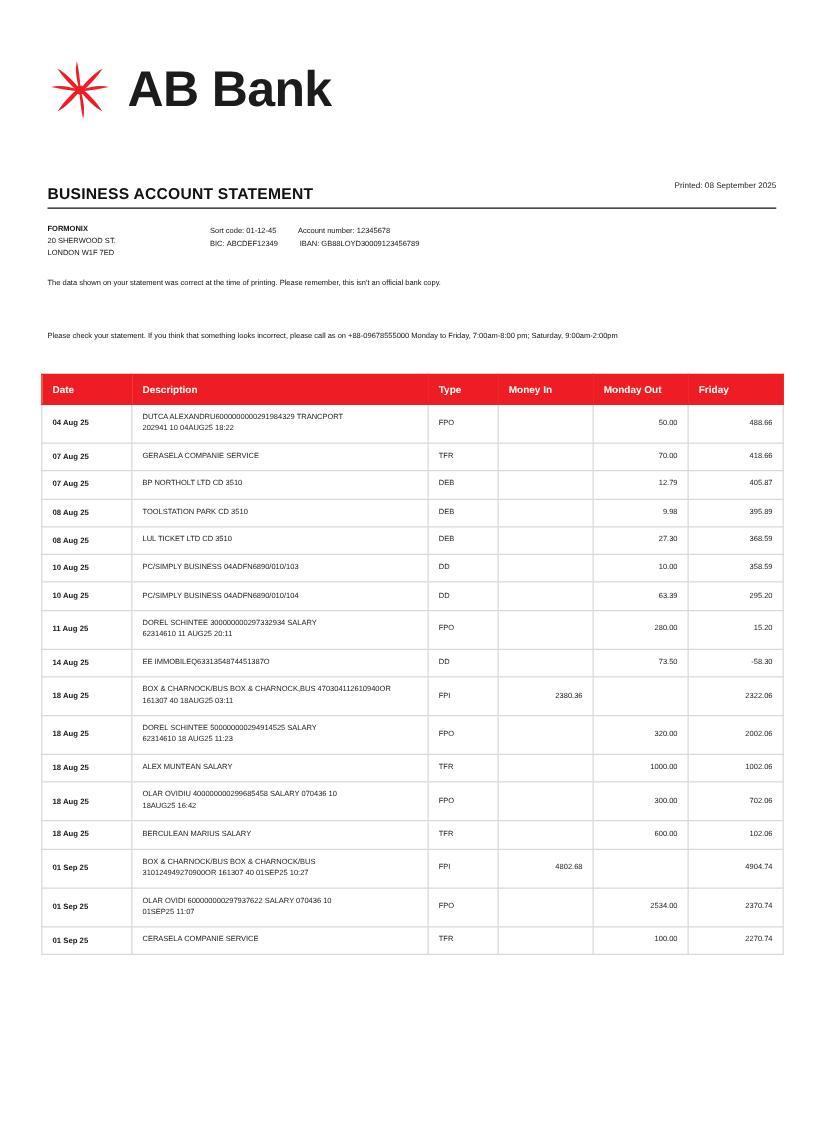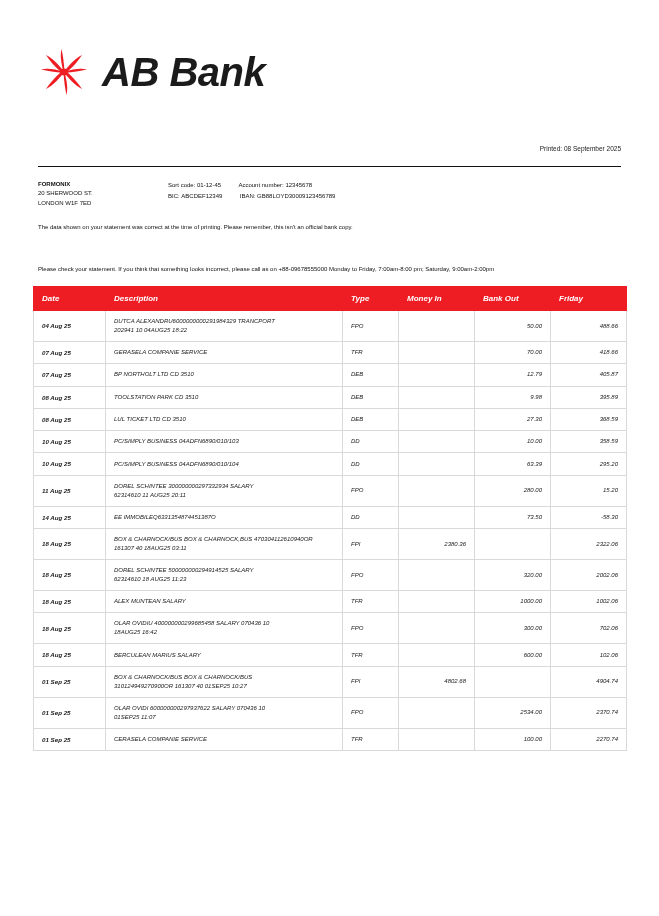--- a/index.html
+++ b/index.html
@@ -21,21 +21,20 @@
     background: #ffffff;
   }
   
   .logo-row {
     position: absolute;
     left: 38px;
     top: 46px;
     display: flex;
     align-items: center;
     gap: 12px;
-    font-style: italic;
   }
   .logo-mark {
     width: 52px;
     height: 52px;
     position: relative;
     flex: 0 0 auto;
   }
   .logo-mark svg { display: block; }
   .logo-text {
     font-size: 40px;
@@ -106,25 +105,24 @@
     position: absolute;
     left: 38px;
     top: 266px;
     font-size: 6px;
     color: #111;
   }
   
   .tbl {
     position: absolute;
     left: 33px;
-    top: 286px;
+    top: 299px;
     width: 593px;
     border-collapse: collapse;
     table-layout: fixed;
-    font-style: italic;
   }
   .tbl col.c-date { width: 72px; }
   .tbl col.c-desc { width: 237px; }
   .tbl col.c-type { width: 56px; }
   .tbl col.c-in   { width: 76px; }
   .tbl col.c-out  { width: 76px; }
   .tbl col.c-bal  { width: 76px; }
 
   .tbl thead th {
     background: #ee1d24;
@@ -187,20 +185,21 @@
           <path d="M26.6 26 C35 23 42.5 22 49 23.5 c-6.5 1.5-14 2.5-22.4 3.5 z"></path>
           <path d="M25.5 25.6 C23 17 22 9.5 23.5 3 c1.5 6.5 2.5 14 2.9 22.4 z"></path>
           <path d="M26.5 26.4 C29 35 30 42.5 28.5 49 c-1.5-6.5-2.5-14-2.9-22.4 z"></path>
           <circle cx="26" cy="26" r="3.6"></circle>
         </g>
       </svg>
     </span>
     <span class="logo-text">AB Bank</span>
   </div>
 
+  <div class="title">BUSINESS ACCOUNT STATEMENT</div>
   <div class="printed">Printed: 08 September 2025</div>
   <div class="title-rule"></div>
 
   <div class="addr">
     <div class="nm">FORMONIX</div>
     <div class="ln">20 SHERWOOD ST.</div>
     <div class="ln">LONDON W1F 7ED</div>
   </div>
 
   <div class="sortblock">
@@ -231,21 +230,21 @@
       <col class="c-in">
         <col class="c-out">
         <col class="c-bal">
     </colgroup>
     <thead>
       <tr>
         <th>Date</th>
         <th>Description</th>
         <th class="ctr">Type</th>
         <th class="num">Money In</th>
-        <th class="num">Bank Out</th>
+        <th class="num">Monday Out</th>
         <th class="num">Friday</th>
       </tr>
     </thead>
     <tbody id="tbody">
         <tr>
           <td class="date">04 Aug 25</td>
           <td class="desc"><span class="desc-l1">DUTCA ALEXANDRU6000000000291984329 TRANCPORT</span><span class="desc-l2">202941 10 04AUG25 18:22</span></td>
           <td class="type">FPO</td>
           <td class="num"></td>
           <td class="num">50.00</td>

